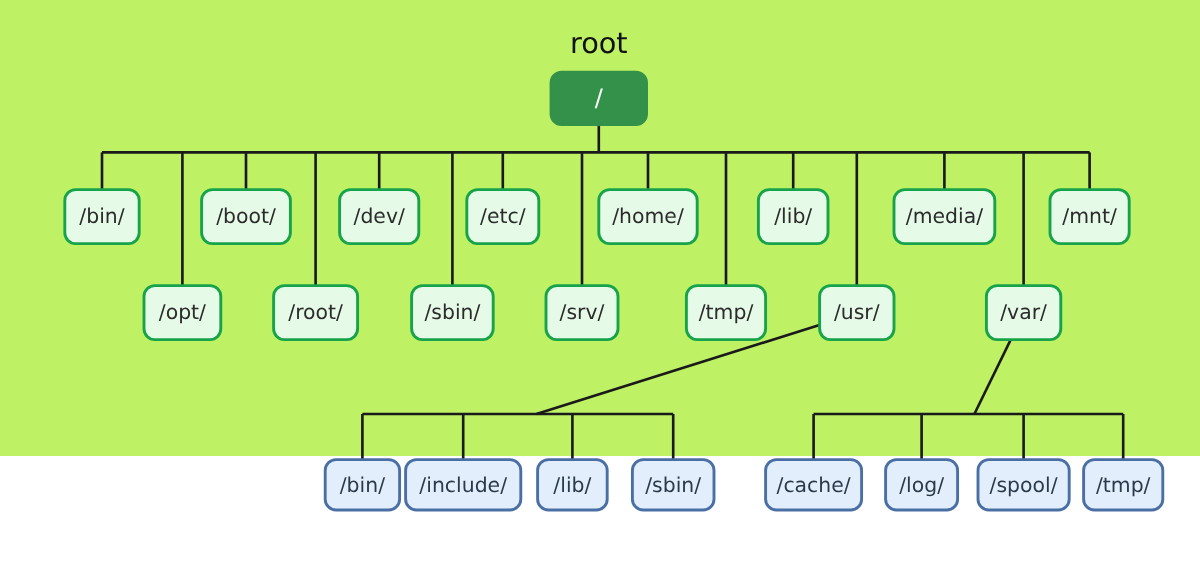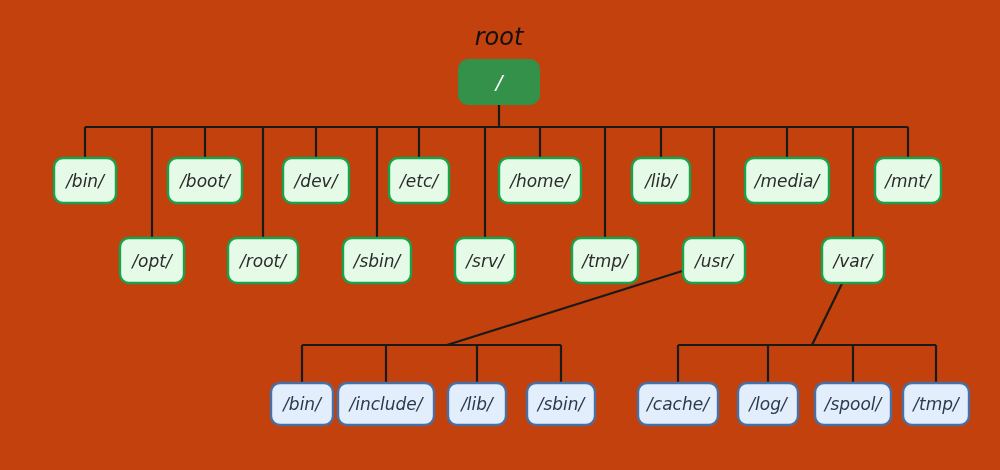--- a/index.html
+++ b/index.html
@@ -10,23 +10,22 @@
   }
   body {
     width: 1000px;
     height: 470px;
     overflow: hidden;
     font-family: "DejaVu Sans", "Liberation Sans", sans-serif;
   }
   #diagram-root {
     position: relative;
     width: 1000px;
-    height: 470px;
-    background: #c2410c;
-    font-style: italic;
+    height: 380px;
+    background: #bef264;
   }
   svg#tree-svg {
     display: block;
     width: 1000px;
     height: 470px;
   }
   .edge {
     stroke: #1a1a1a;
     stroke-width: 2.2;
     fill: none;

